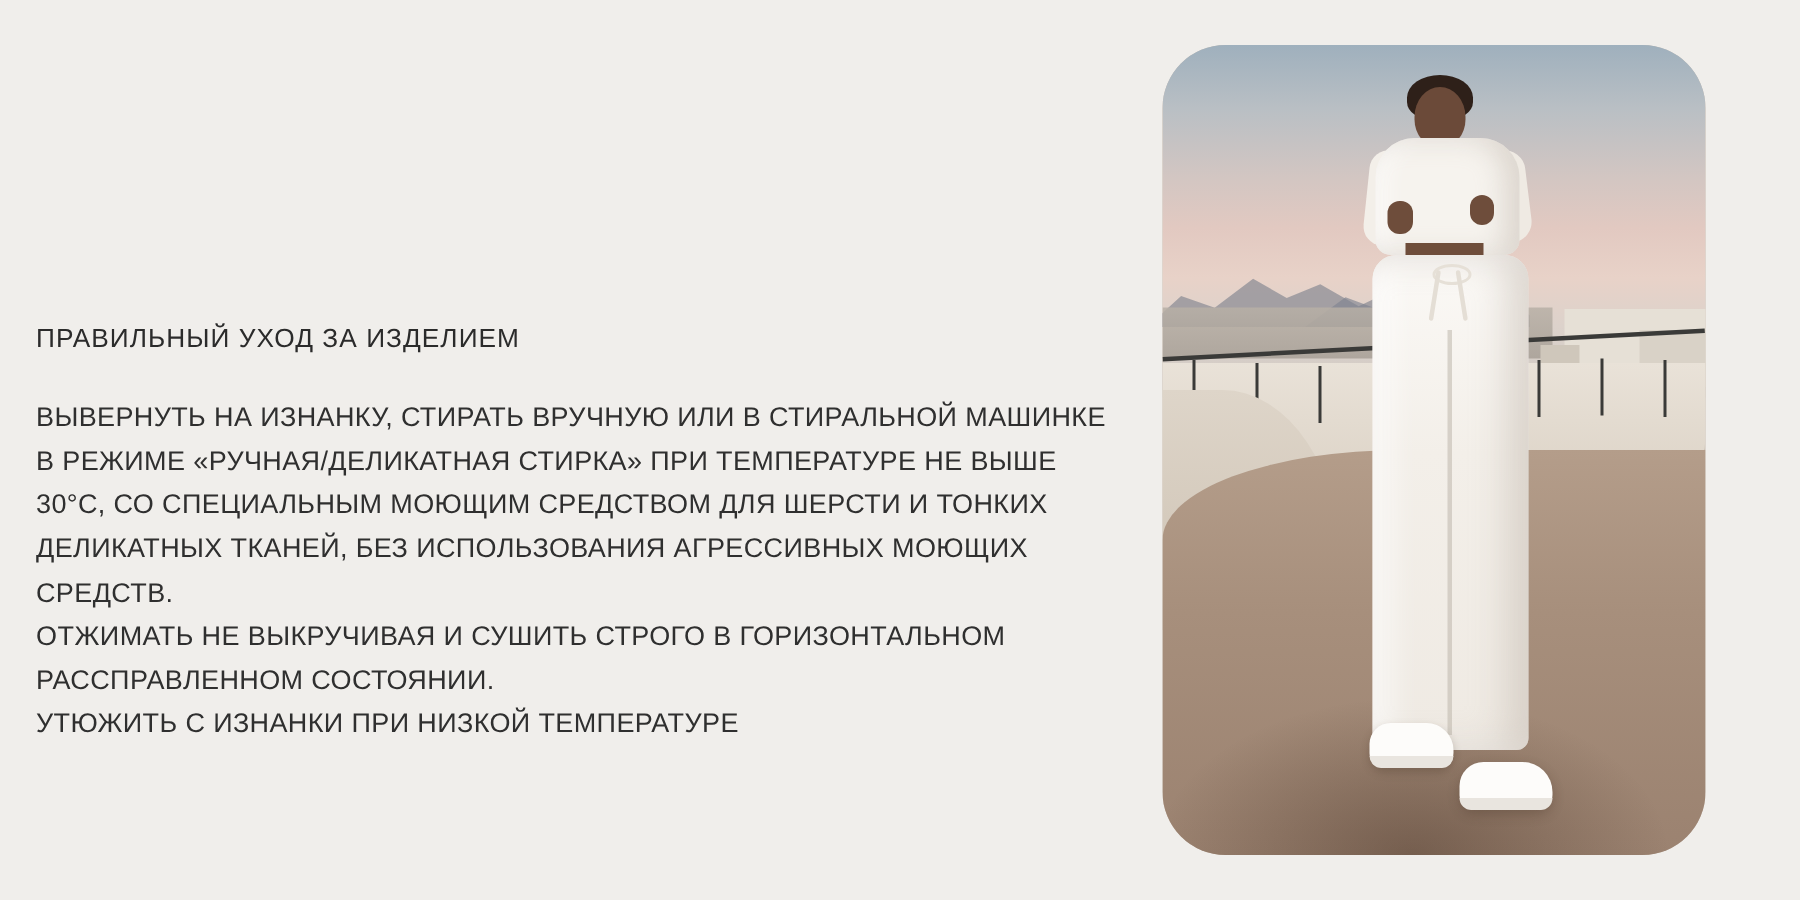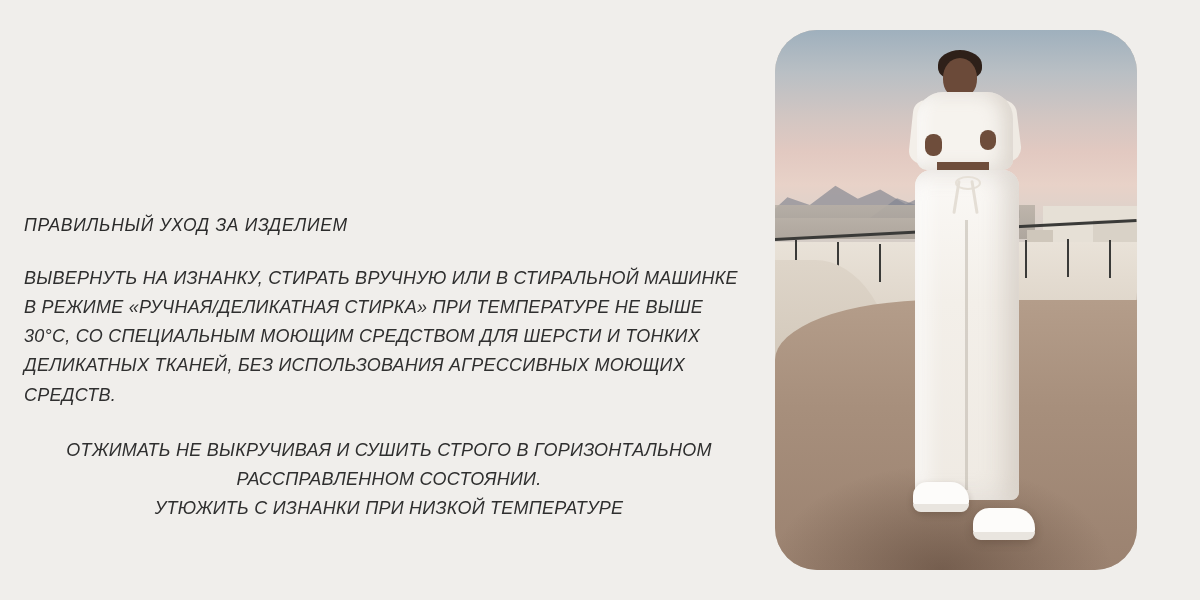--- a/index.html
+++ b/index.html
@@ -11,21 +11,20 @@
     height: 600px;
     background: #f0eeeb;
     font-family: "Liberation Sans", sans-serif;
     overflow: hidden;
   }
   .page {
     position: relative;
     width: 1064px;
     height: 600px;
     background: #f0eeeb;
-    font-style: italic;
   }
 
   
   .text-col {
     position: absolute;
     left: 24px;
     top: 215px;
     width: 730px;
   }
   .care-title {
@@ -39,22 +38,20 @@
   }
   .care-paragraph {
     font-size: 18px;
     letter-spacing: 0.25px;
     color: #2f2f2f;
     line-height: 1.62;
     margin: 0;
     text-transform: uppercase;
   }
   .care-paragraph + .care-paragraph {
-    margin-top: 26px;
-    text-align: center;
   }
 
   
   .image-card {
     position: absolute;
     left: 775px;
     top: 30px;
     width: 362px;
     height: 540px;
     border-radius: 42px;

